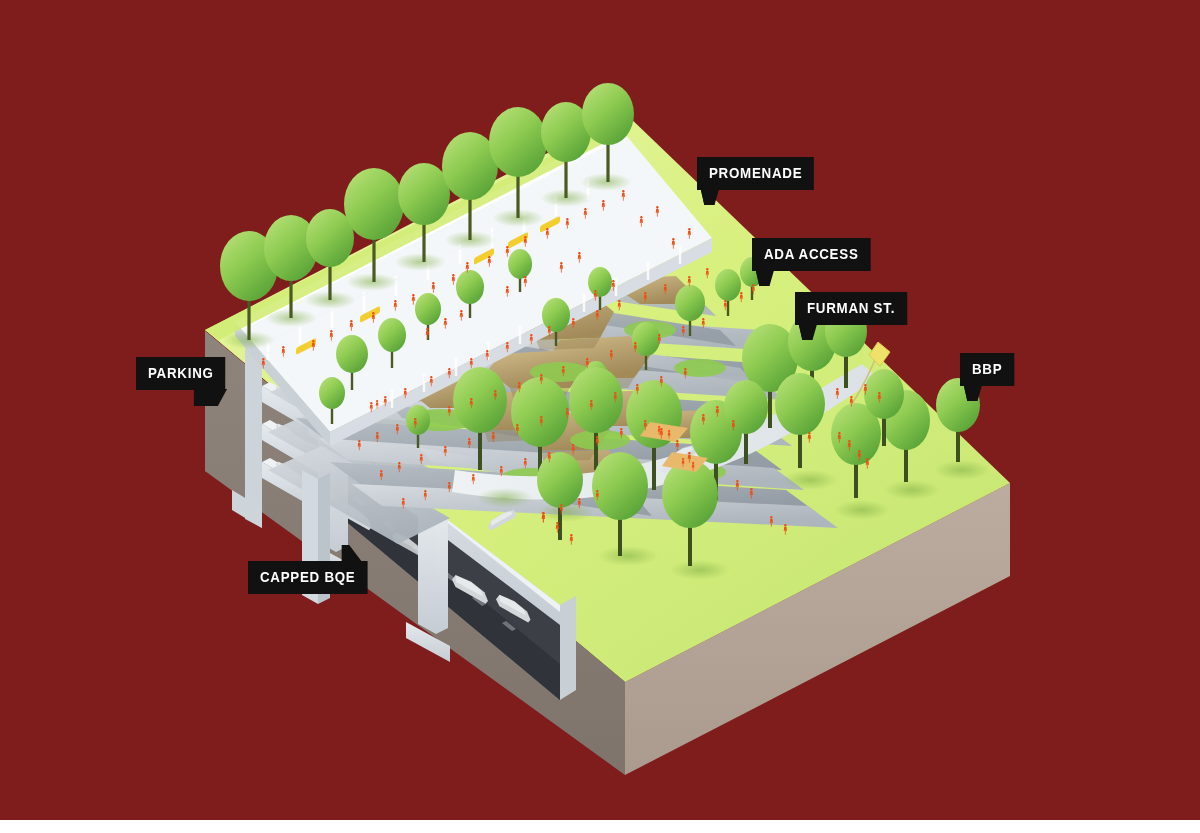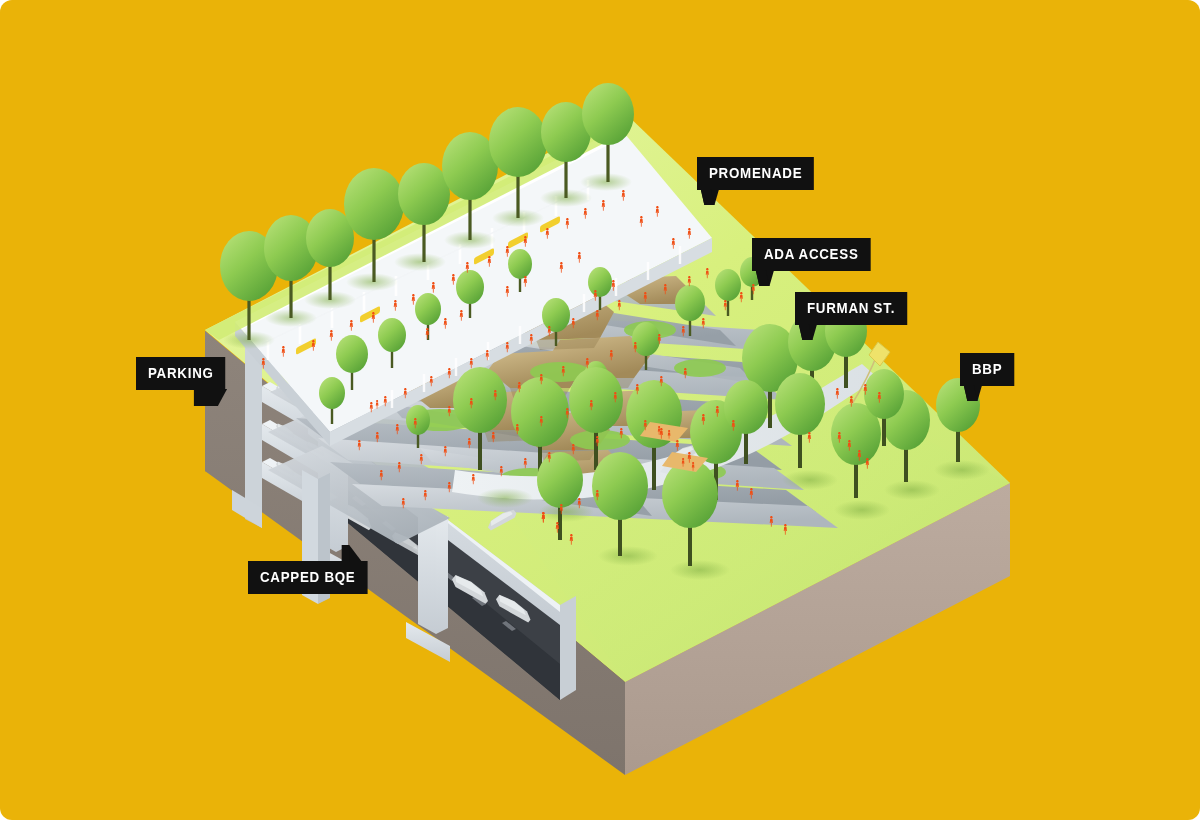--- a/index.html
+++ b/index.html
@@ -1,19 +1,19 @@
 <!DOCTYPE html>
 <html><head>
 <meta charset="utf-8">
 <title>Axonometric Diagram</title>
 <style>
   html,body{margin:0;padding:0;background:#ffffff;}
   body{width:1200px;height:833px;overflow:hidden;
        font-family:"Liberation Sans", sans-serif;}
-  #stage{position:relative;width:1200px;height:820px;background:#eab308;border-radius:12px;}
+  #stage{position:relative;width:1200px;height:820px;background:#7f1d1d;}
   #scene{position:absolute;left:0;top:0;width:1200px;height:833px;}
 
   
   .callout{position:absolute;background:#111111;color:#ffffff;
            font-family:"Liberation Sans", sans-serif;
            font-weight:bold;letter-spacing:.055em;
            font-size:14.5px;line-height:1;
            padding:9px 13px 9px 13px;
            white-space:nowrap;
            transform:scaleX(.92);transform-origin:left center;}

